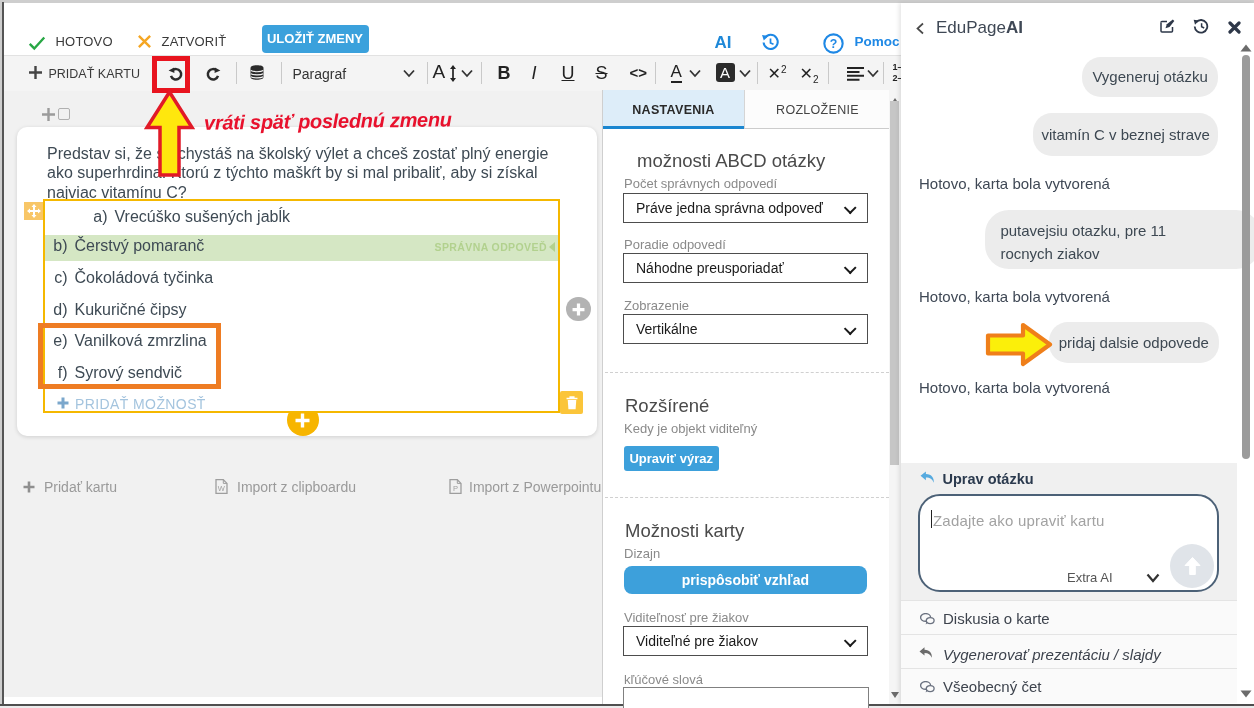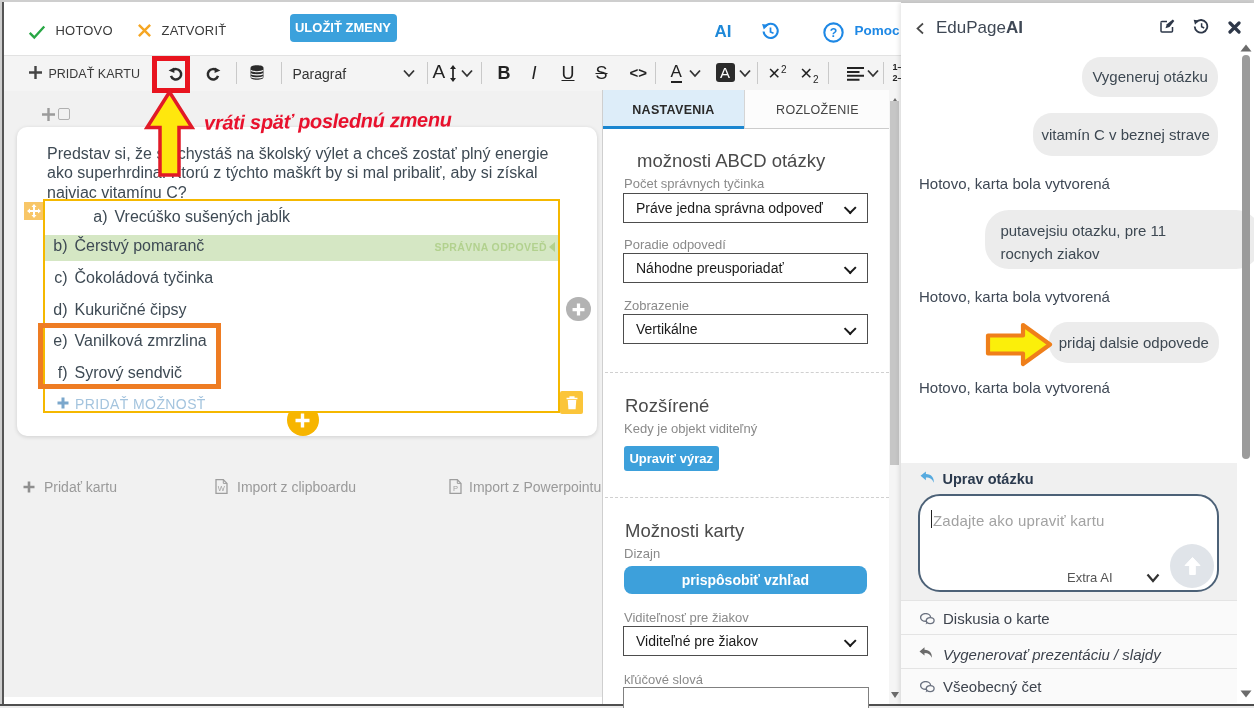--- a/index.html
+++ b/index.html
@@ -13,30 +13,30 @@
 </style></head>
 <body>
 <div id="stage">
 
 <div class="abs" style="left:0;top:0;width:1254px;height:3px;background:#cecece;"></div>
 <div class="abs" style="left:0;top:0;width:2px;height:705px;background:#cecece;"></div>
 <div class="abs" style="left:2px;top:2px;width:1.5px;height:703px;background:#555;"></div>
 <div class="abs" style="left:0;top:703.5px;width:1254px;height:2px;background:#4f4f4f;"></div>
 <div class="abs" style="left:0;top:705.5px;width:1254px;height:3px;background:#ececec;"></div>
 
-<div class="abs" id="topbar" style="left:3.5px;top:2px;width:897px;height:51.5px;background:#fff;">
+<div class="abs" id="topbar" style="left:3.5px;top:13px;width:897px;height:51.5px;background:#fff;">
   <svg class="abs" style="left:23px;top:20px;" width="20" height="20" viewBox="0 0 22 22">
         <path d="M3 12 L8 17 L19 5" fill="none" stroke="#28a745" stroke-width="2.6"></path>
       </svg>
   <div class="abs" style="left:52px;top:21px;font-size:13px;color:#3a3a3a;letter-spacing:0.2px;">HOTOVO</div>
   <svg class="abs" style="left:133px;top:21px;" width="15" height="15" viewBox="0 0 16 16">
         <path d="M2 2 L14 14 M14 2 L2 14" stroke="#f5a623" stroke-width="2.6"></path>
       </svg>
   <div class="abs" style="left:158px;top:21px;font-size:13px;color:#3a3a3a;letter-spacing:0.2px;">ZATVORIŤ</div>
-  <div class="abs" style="left:258px;top:12px;width:107px;height:28px;background:#3ba1dc;border-radius:4px;color:#fff;font-size:13px;font-weight:bold;text-align:center;line-height:28px;margin-left:28px;">ULOŽIŤ ZMENY</div>
+  <div class="abs" style="left:258px;top:12px;width:107px;height:28px;background:#3ba1dc;border-radius:4px;color:#fff;font-size:13px;font-weight:bold;text-align:center;line-height:28px;">ULOŽIŤ ZMENY</div>
   <div class="abs" style="left:711px;top:20px;font-size:17px;font-weight:bold;color:#1e88d8;">AI</div>
   <svg class="abs" style="left:757px;top:20px;" width="19" height="19" viewBox="0 0 22 22">
     <path d="M4.5 5.5 A 8.2 8.2 0 1 1 3 11" fill="none" stroke="#1e88e5" stroke-width="2.4"></path>
     <path d="M1.2 2.2 L8.6 3.4 L3.2 8.8 Z" fill="#1e88e5"></path>
     <path d="M11 6.5 L11 11.5 L14.5 13" fill="none" stroke="#1e88e5" stroke-width="2"></path>
   </svg>
   <svg class="abs" style="left:819px;top:20px;" width="21" height="21" viewBox="0 0 22 22">
     <circle cx="11" cy="11" r="9.6" fill="none" stroke="#1e88e5" stroke-width="2.2"></circle>
     <text x="11" y="15.5" font-size="13" font-weight="bold" fill="#1e88e5" text-anchor="middle" font-family="Liberation Sans">?</text>
   </svg>
@@ -183,21 +183,21 @@
 <div class="abs" style="left:204px;top:110px;font-size:20px;font-weight:bold;font-style:italic;color:#e8112d;transform:rotate(-0.8deg);letter-spacing:-0.3px;">vráti späť poslednú zmenu</div>
 
 <div class="abs" id="midpanel" style="left:602px;top:90px;width:299px;height:613.5px;background:#fff;border-left:1px solid #cfcfcf;">
 
   <div class="abs" style="left:0;top:0;width:141px;height:38.5px;background:#ddedf9;border-bottom:3px solid #1a86d0;box-sizing:border-box;"></div>
   <div class="abs" style="left:141px;top:0;width:147px;height:38.5px;background:#fcfcfc;border-bottom:1px solid #ccc;border-left:1px solid #d5d5d5;box-sizing:border-box;"></div>
   <div class="abs" style="left:0;top:13px;width:141px;text-align:center;font-size:12.5px;font-weight:bold;color:#2a2a2a;letter-spacing:0.3px;">NASTAVENIA</div>
   <div class="abs" style="left:141px;top:13px;width:147px;text-align:center;font-size:12.5px;color:#444;letter-spacing:0.3px;">ROZLOŽENIE</div>
 
   <div class="abs" style="left:22px;top:60px;font-size:18.5px;color:#4a4a4a;margin-left:12px;">možnosti ABCD otázky</div>
-  <div class="abs" style="left:21px;top:86px;font-size:13px;color:#8a8a8a;">Počet správnych tyčinka</div>
+  <div class="abs" style="left:21px;top:86px;font-size:13px;color:#8a8a8a;">Počet správnych odpovedí</div>
   <div class="abs selbox" style="left:20px;top:102.5px;">Práve jedna správna odpoveď</div>
   <div class="abs" style="left:21px;top:147px;font-size:13px;color:#8a8a8a;">Poradie odpovedí</div>
   <div class="abs selbox" style="left:20px;top:163.3px;">Náhodne preusporiadať</div>
   <div class="abs" style="left:21px;top:208px;font-size:13px;color:#8a8a8a;">Zobrazenie</div>
   <div class="abs selbox" style="left:20px;top:223.7px;">Vertikálne</div>
   <div class="abs" style="left:2px;top:281.5px;width:284px;border-top:1px dashed #d0d0d0;"></div>
   <div class="abs" style="left:22px;top:305px;font-size:18.5px;color:#4a4a4a;">Rozšírené</div>
   <div class="abs" style="left:21px;top:331px;font-size:13px;color:#8a8a8a;">Kedy je objekt viditeľný</div>
   <div class="abs" style="left:20.7px;top:355.6px;width:95px;height:25px;background:#3da0db;border-radius:3px;color:#fff;font-size:13px;font-weight:bold;text-align:center;line-height:25px;">Upraviť výraz</div>
   <div class="abs" style="left:2px;top:406.5px;width:284px;border-top:1px dashed #d0d0d0;"></div>

